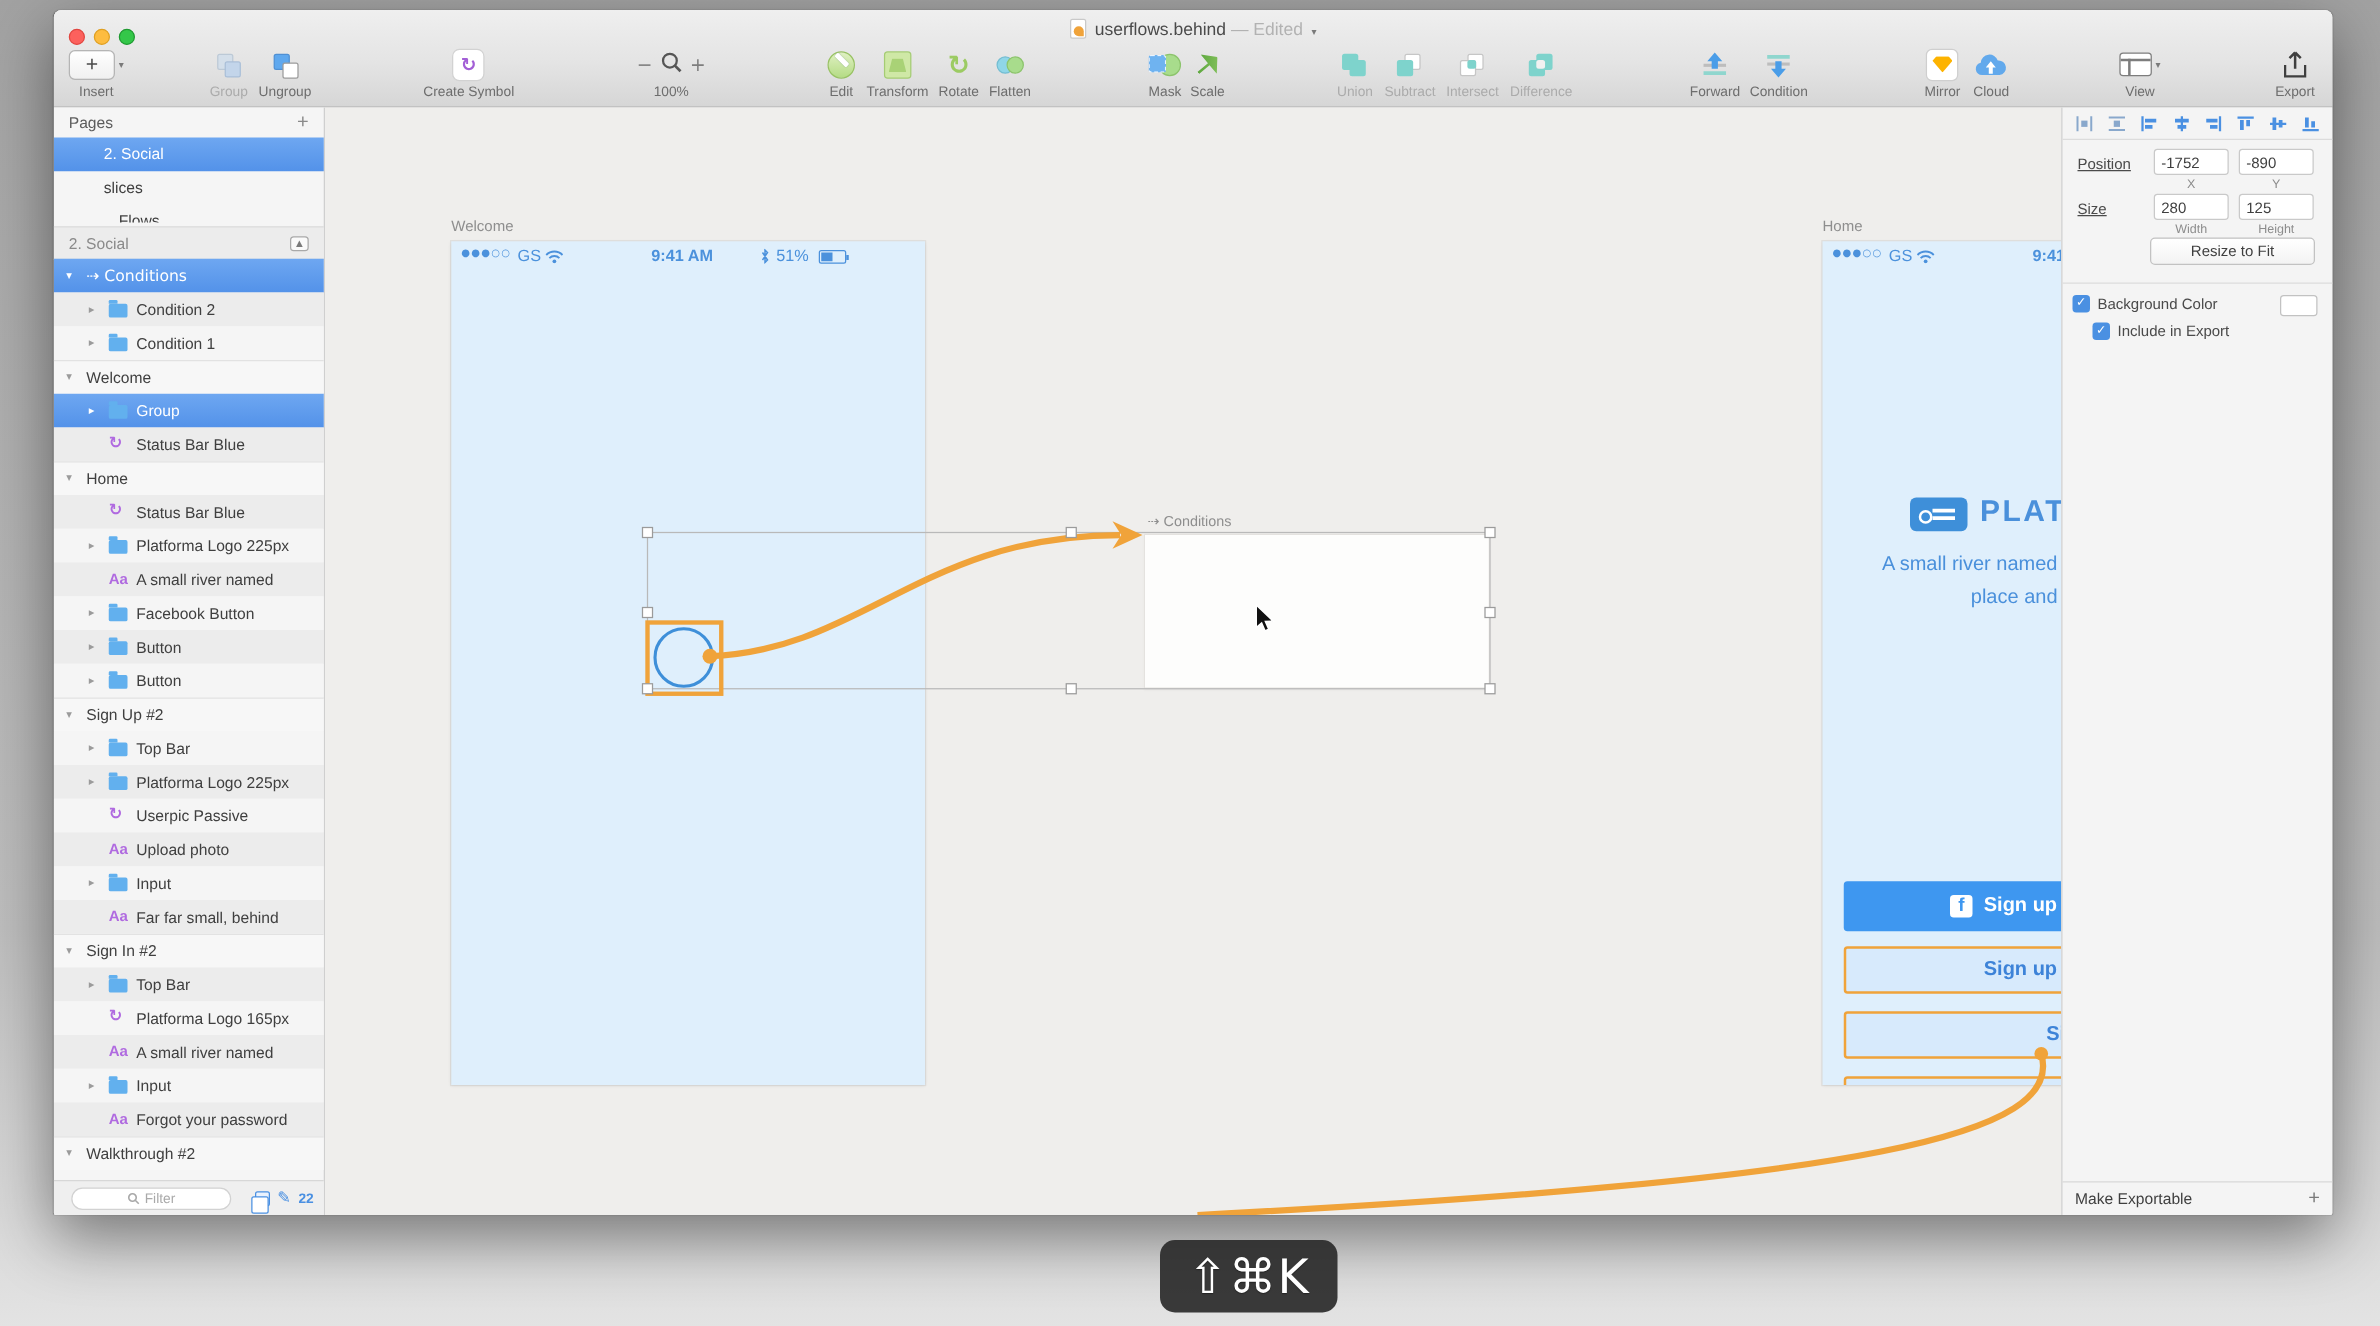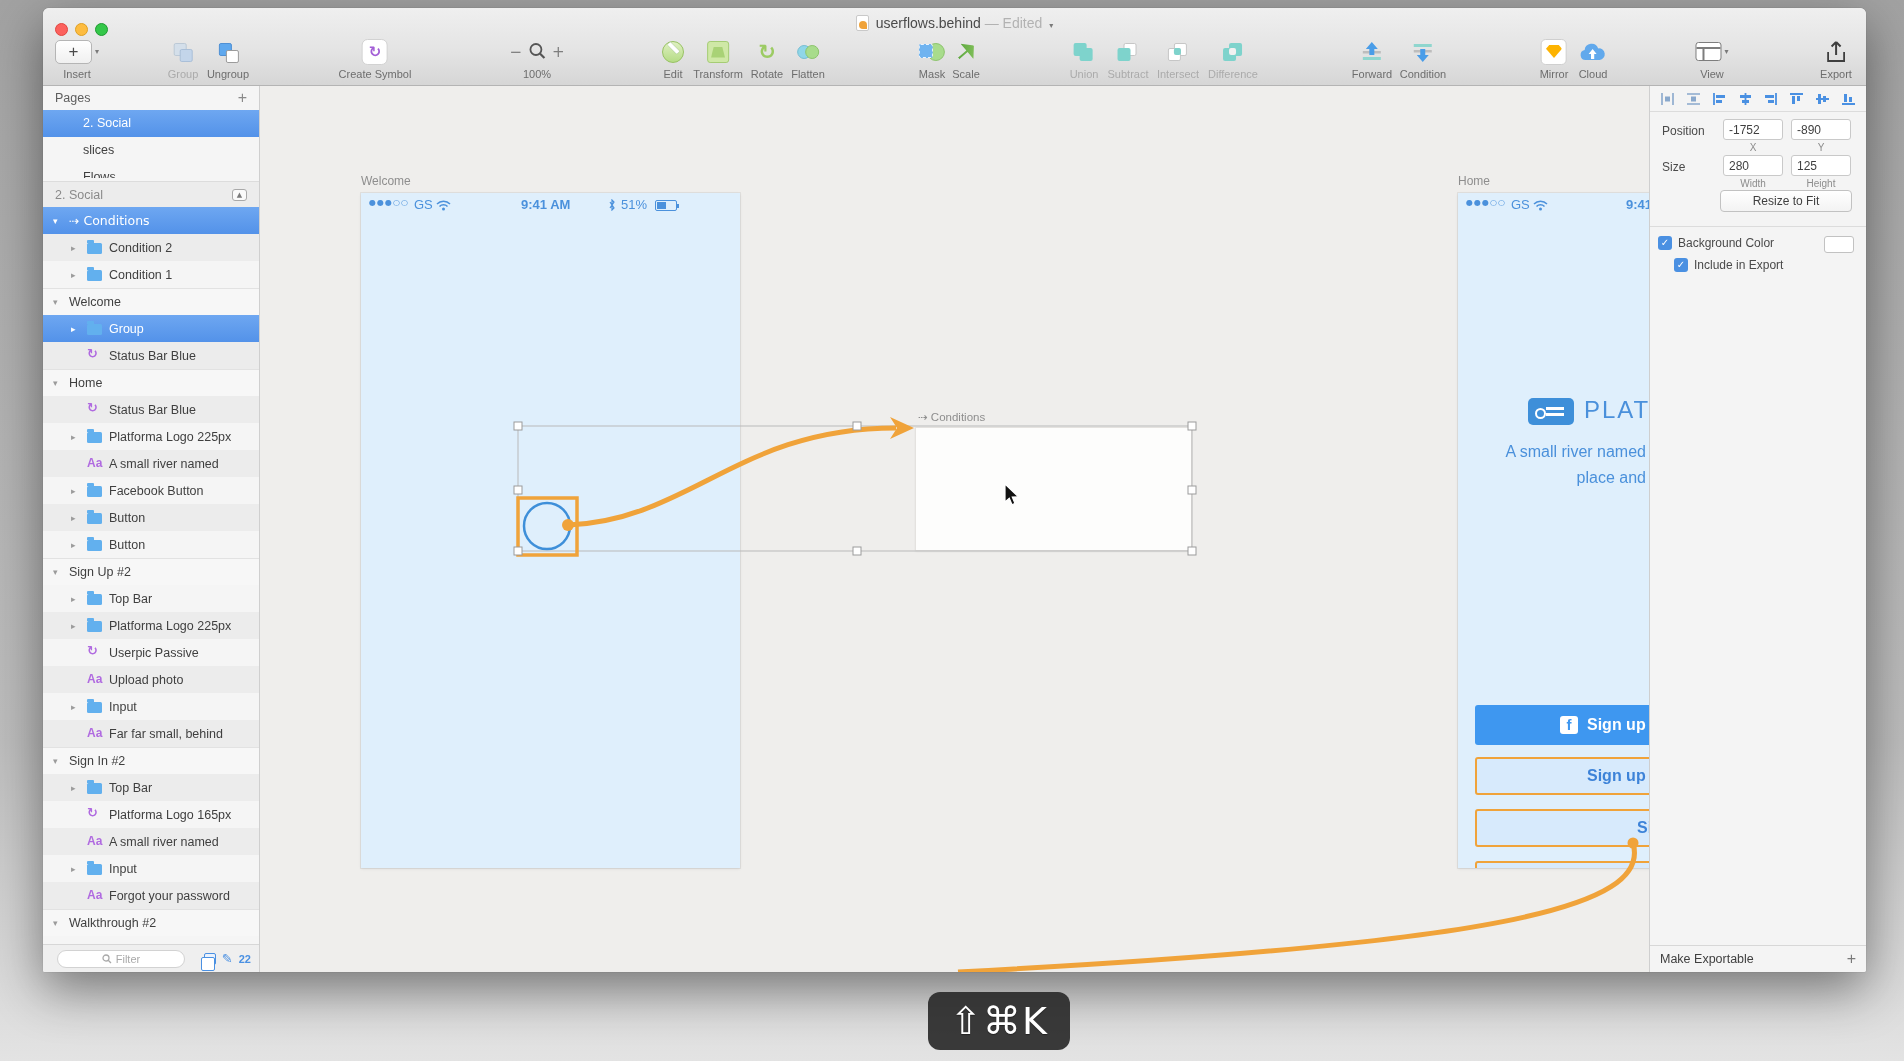--- a/index.html
+++ b/index.html
@@ -66,21 +66,21 @@
   
   #main { display:flex; height:886px; }
   #sidebar { width:217px; background:#f5f5f5; border-right:1px solid #cfcfcf; position:relative; font-size:12.5px; color:#3f3f3f; }
   #canvas { width:1389px; position:relative; background:#efeeec; overflow:hidden; }
   #inspector { width:217px; background:#f4f4f4; border-left:1px solid #cfcfcf; position:relative; font-size:12px; color:#4a4a4a; }
 
   
   .pages-header { height:24px; display:flex; align-items:center; justify-content:space-between; padding:0 12px; color:#5d5d5d; }
   .pages-plus { color:#8a8a8a; font-size:16px; }
   .page-row { height:27px; line-height:27px; padding-left:40px; }
-  .page-row.clip { height:14px; overflow:hidden; }
+  .page-row.clip { height:14px; overflow:hidden;margin-left:12px; }
   .sel-blue { background:linear-gradient(#6ea7f1,#5392e9); color:#fff !important; }
   .page-sep { height:27px; margin-top:3px; line-height:26px; padding:0 12px; background:#ececec; border-top:1px solid #dcdcdc;
     border-bottom:1px solid #dcdcdc; color:#8a8a8a; display:flex; align-items:center; justify-content:space-between; }
   .collapse-ic { width:15px; height:12px; border:1px solid #a9a9a9; border-radius:3px; background:#fafafa; font-size:7px;
     color:#7a7a7a; text-align:center; line-height:10px; }
 
   .layers { position:absolute; top:121px; left:0; right:0; }
   .row { height:27px; display:flex; align-items:center; position:relative; background:#f5f5f5; }
   .row:nth-child(even) { background:#ececec; }
   .row.board { background:#f7f7f7; border-top:1px solid #e2e2e2; }
@@ -125,34 +125,34 @@
 
   #conditions-group { position:absolute; left:655px; top:341px; width:277px; height:124px; background:#fdfdfc;
     border:1px solid #e4e2df; box-shadow:0 1px 2px rgba(0,0,0,.05); }
   #conditions-label { position:absolute; left:658px; top:324px; font-size:11.5px; color:#8e8e8e; }
   .cond-pill { position:absolute; left:13px; width:251px; height:44px; border:2px solid #f0a33a; border-radius:9px;
     background:#fefefd; display:flex; align-items:center; padding-left:14px; font-size:16px; color:#4c4c4c; }
 
   .home-logo-ic { position:absolute; left:70px; top:205px; width:46px; height:27px; background:#3e8fd9; border-radius:5px; }
   .home-logo-ic::before { content:""; position:absolute; left:7px; top:10px; width:7px; height:7px; border:2px solid #fff; border-radius:50%; }
   .home-logo-ic::after { content:""; position:absolute; left:18px; top:9px; width:18px; height:3px; background:#fff; box-shadow:0 6px 0 #fff; }
-  .home-logo-tx { position:absolute; left:126px; top:203px; font-size:24px; font-weight:normal; letter-spacing:2px; color:#4a90db; }
+  .home-logo-tx { position:absolute; left:126px; top:203px; font-size:24px; font-weight:bold; letter-spacing:2px; color:#4a90db; }
   .home-line { position:absolute; width:188px; text-align:right; font-size:16px; color:#4a90db; }
   .hbtn { position:absolute; left:17px; width:230px; border-radius:3px; display:flex; align-items:center; }
   .hbtn-fb { height:40px; background:#3e97f0; color:#fff; font-weight:bold; font-size:16px; }
   .fb-ic { position:absolute; left:85px; width:18px; height:18px; background:#fff; border-radius:3px; color:#3e97f0;
     font-weight:bold; font-size:15px; text-align:center; line-height:18px; }
   .hbtn-lite { height:38px; background:#d7eafc; border:2px solid #f0a33a; color:#3d83d8; font-weight:bold; font-size:16px; }
 
   #overlay-svg { position:absolute; left:0; top:0; pointer-events:none; }
 
   
   .align-row { height:26px; border-bottom:1px solid #dcdcdc; display:flex; align-items:center; justify-content:space-between; padding:0 10px; }
   .align-row svg { display:block; }
-  .insp-label { position:absolute; left:12px; }
+  .insp-label { position:absolute; left:12px;text-decoration:underline; }
   .insp-input { position:absolute; width:60px; height:21px; background:#fff; border:1px solid #c9c9c9; border-radius:3px;
     font-size:12px; color:#3f3f3f; padding:2px 5px; font-family:"Liberation Sans",sans-serif; }
   .insp-sub { position:absolute; font-size:10px; color:#8c8c8c; width:60px; text-align:center; }
   .resize-btn { position:absolute; left:70px; right:14px; top:104px; height:22px; background:linear-gradient(#fff,#f3f3f3);
     border:1px solid #c2c2c2; border-radius:4px; text-align:center; line-height:20px; font-size:12px; color:#3f3f3f; }
   .insp-div { position:absolute; left:0; right:0; top:140px; height:1px; background:#dcdcdc; }
   .chk { width:14px; height:14px; background:#4a90e2; border-radius:3px; color:#fff; font-size:10px; text-align:center; line-height:14px; display:inline-block; }
   .chk-row { position:absolute; display:flex; align-items:center; gap:6px; }
   .color-well { position:absolute; right:12px; top:150px; width:30px; height:17px; background:#fff; border:1px solid #c2c2c2; border-radius:3px; }
   .make-exportable { position:absolute; bottom:0; left:0; right:0; height:27px; border-top:1px solid #d7d7d7;

